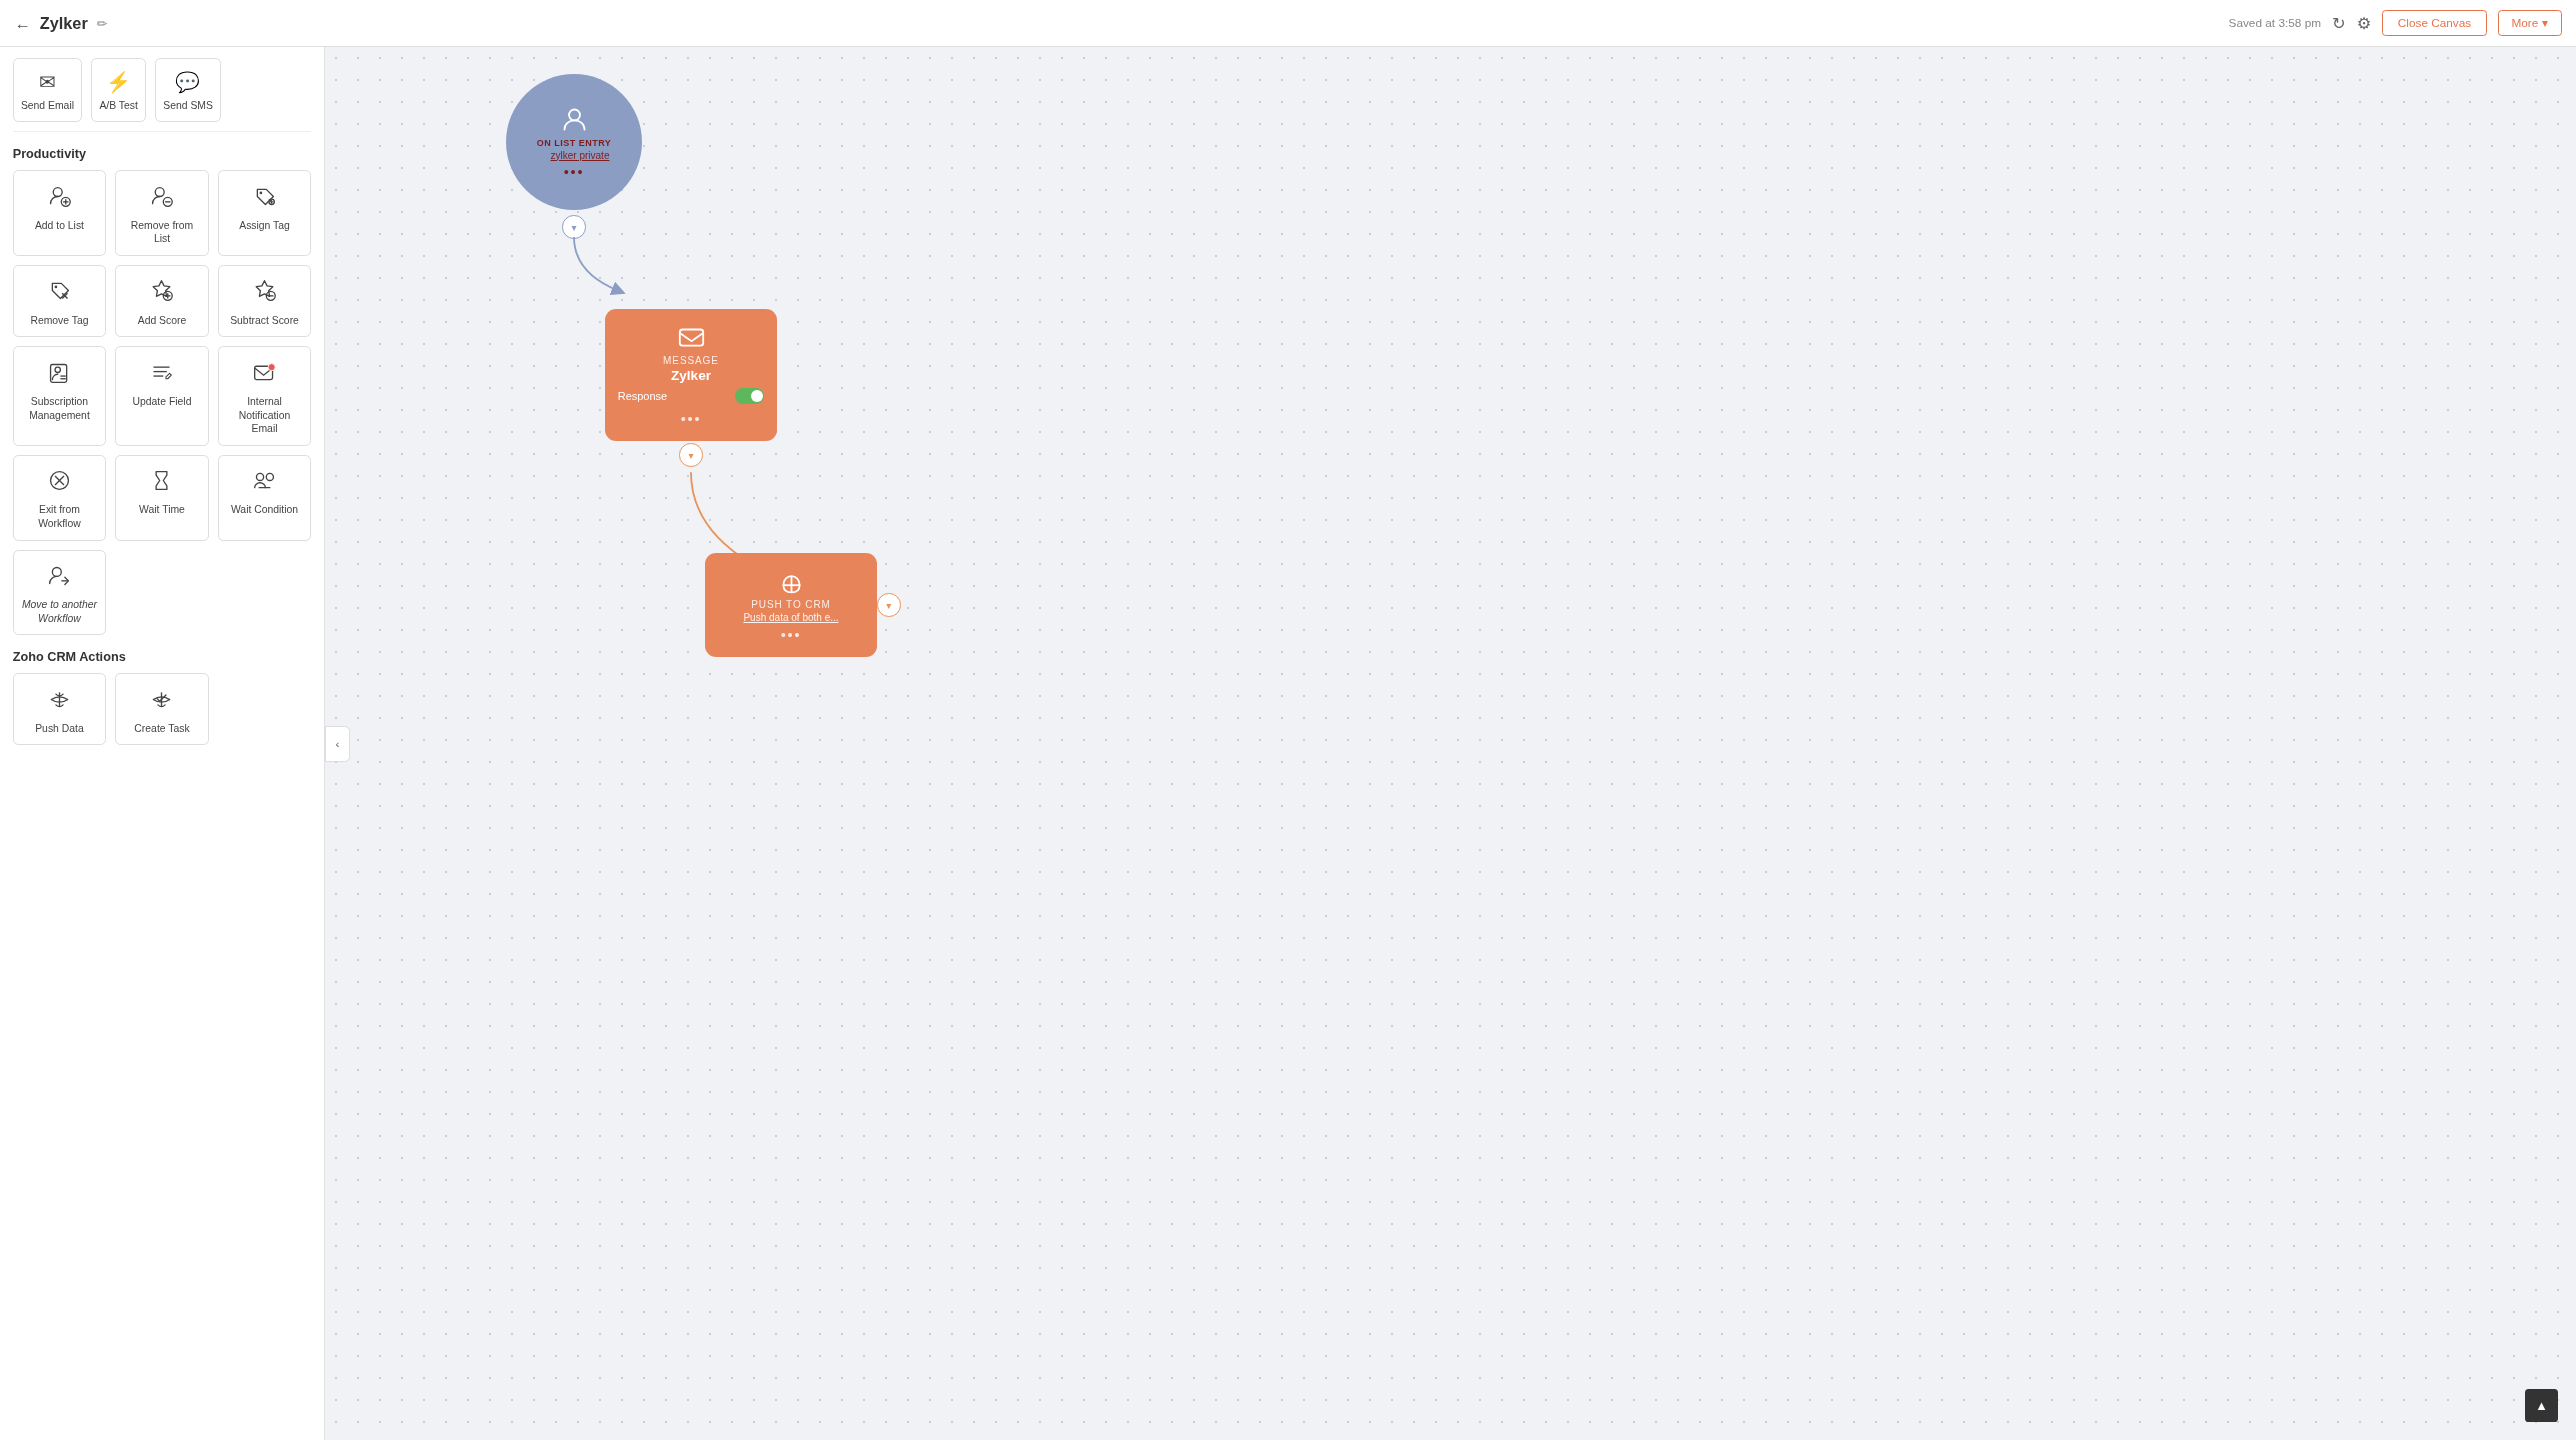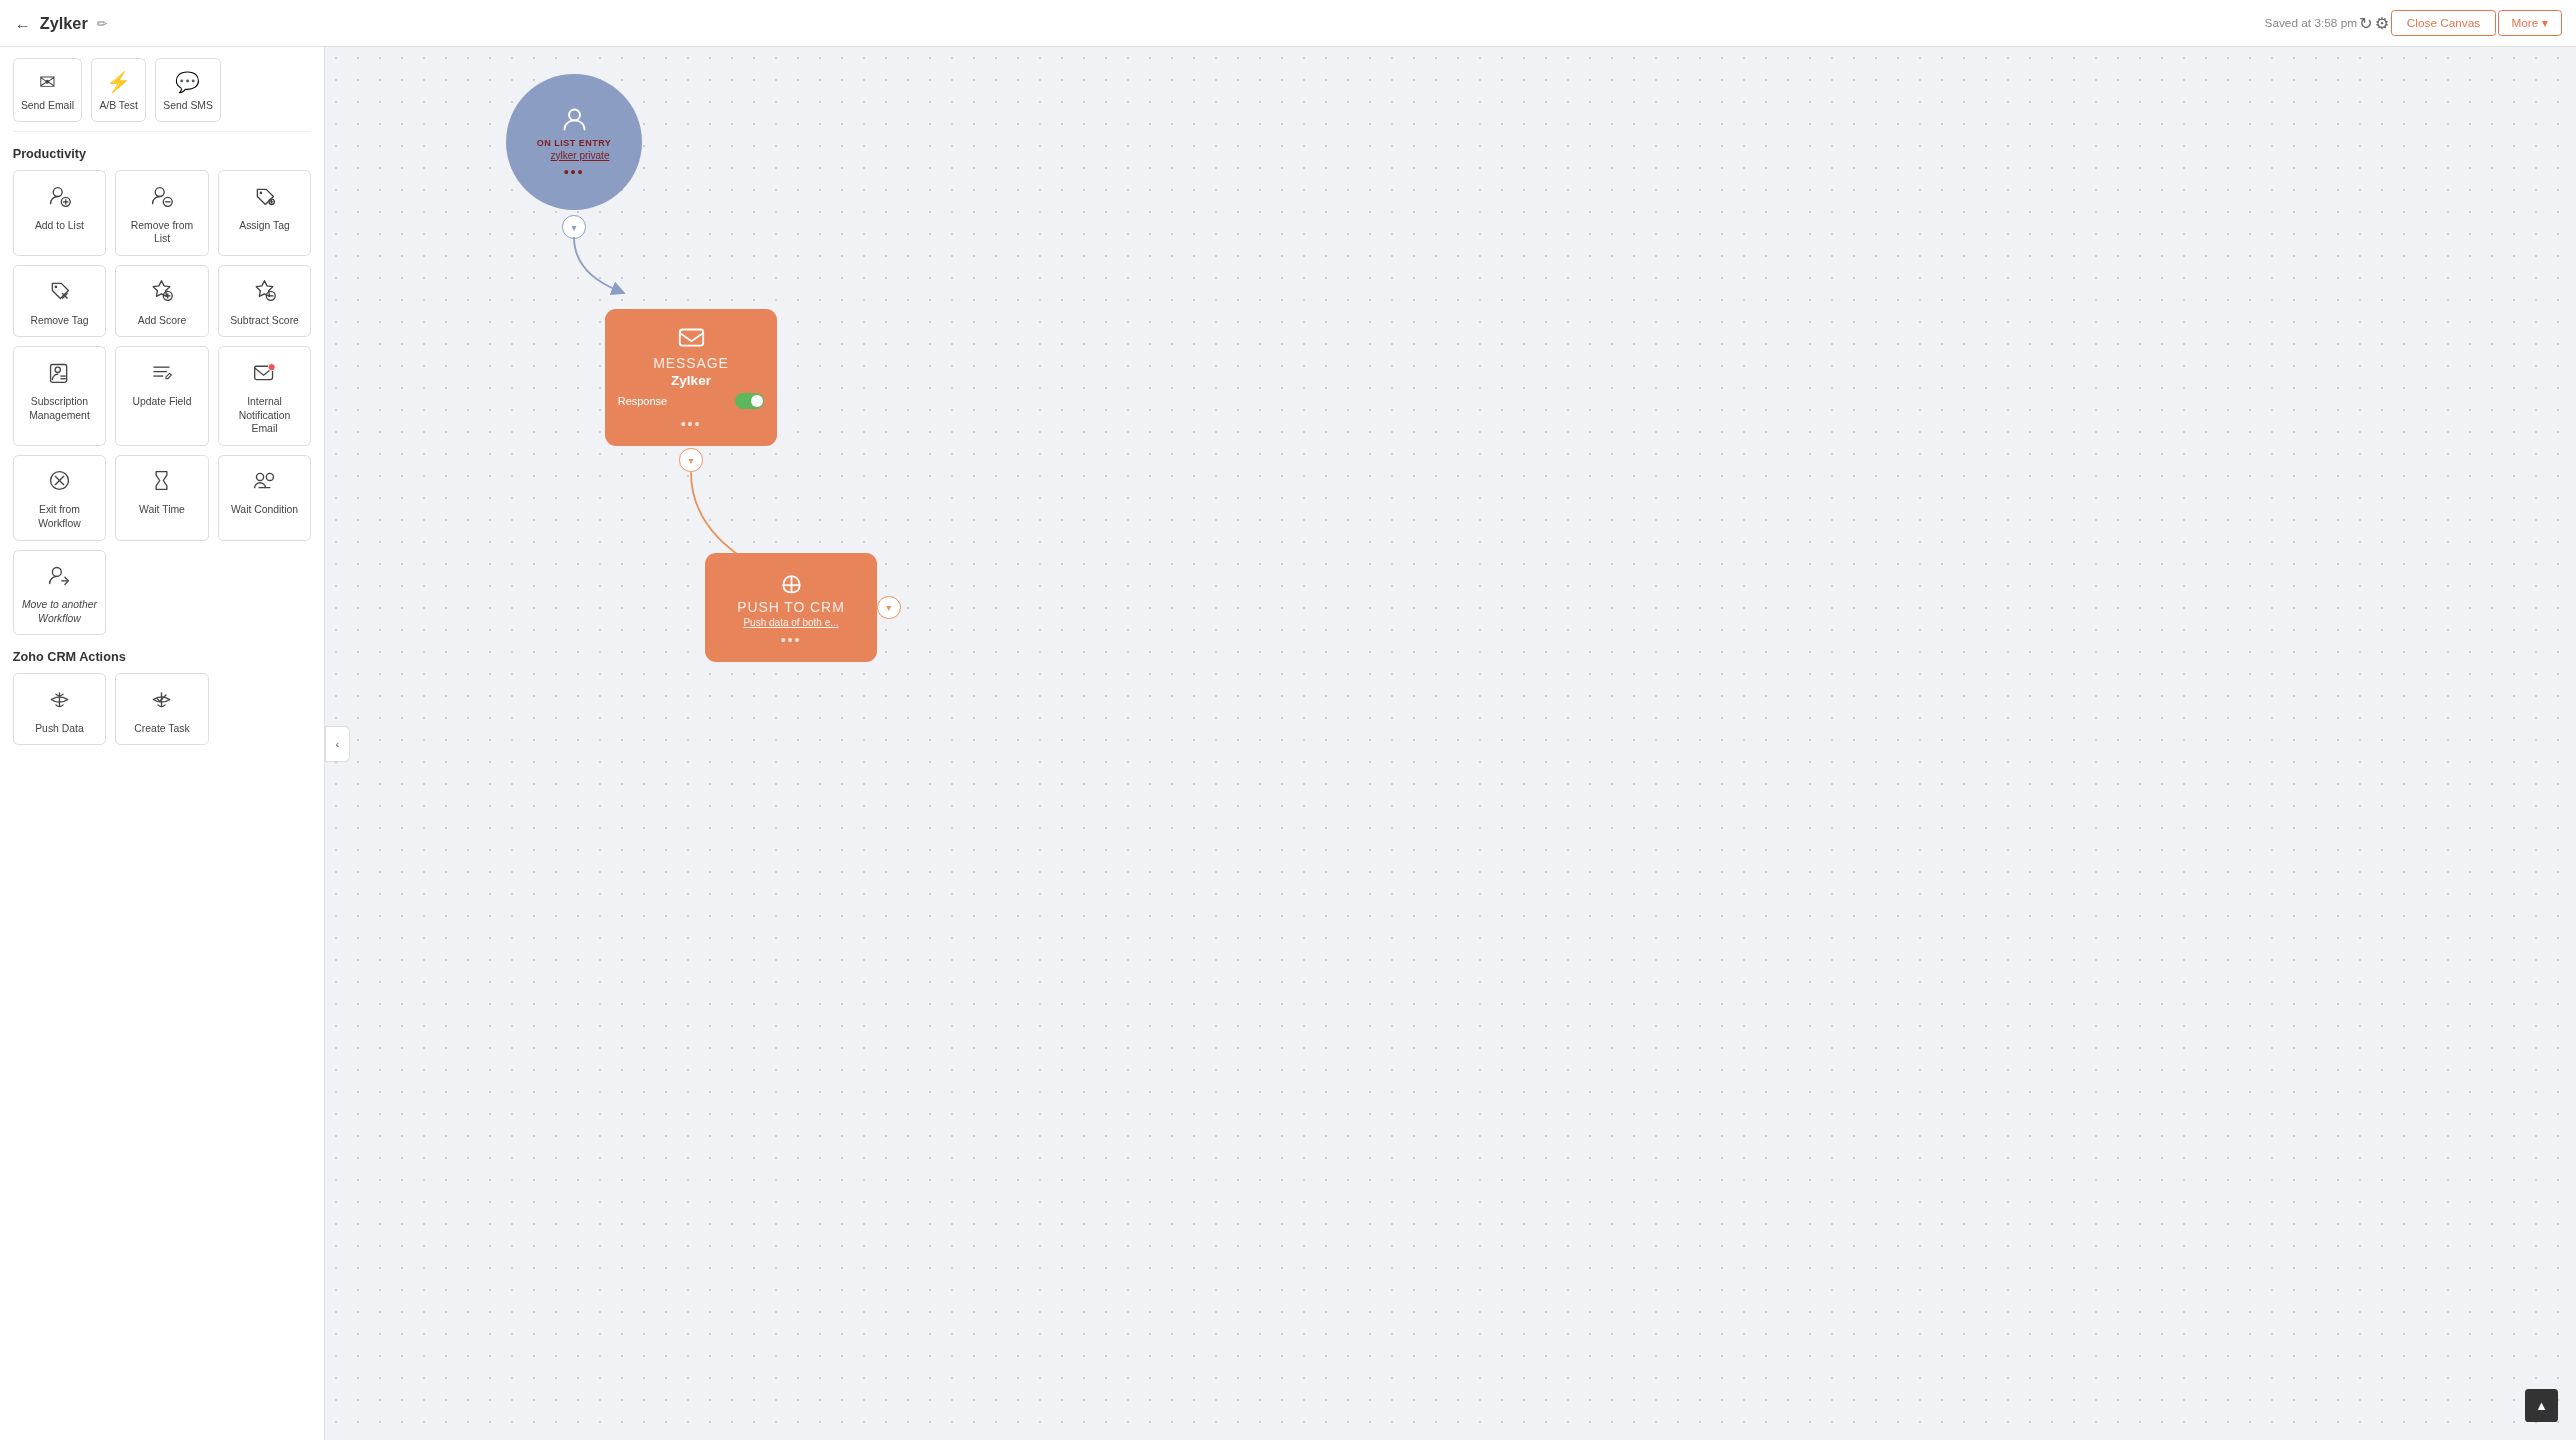--- a/index.html
+++ b/index.html
@@ -20,21 +20,21 @@
     }
     .header-left { display: flex; align-items: center; gap: 9px; }
     .back-btn {
       background: none; border: none; cursor: pointer;
       font-size: 16.3px; color: #555; display: flex; align-items: center;
     }
     .app-title {
       font-size: 16.3px; font-weight: 600; color: #333;
     }
     .edit-icon { color: #888; font-size: 12.7px; cursor: pointer; }
-    .header-right { display: flex; align-items: center; gap: 2px; }
+    .header-right { display: flex; align-items: center; gap: 11px; }
     .saved-text { font-size: 11.8px; color: #888; }
     .refresh-btn, .settings-btn {
       background: none; border: none; cursor: pointer;
       font-size: 16.3px; color: #666;
     }
     .close-canvas-btn {
       border: 1.4px solid #e8734a; color: #e8734a; background: #fff;
       padding: 5.4px 14.5px; border-radius: 3.6px; cursor: pointer; font-size: 11.8px; font-weight: 500;
     }
     .more-btn {
@@ -174,21 +174,21 @@
     .action-node {
       width: 172px;
       background: #e8845a;
       border-radius: 11px;
       color: #fff;
       text-align: center;
       padding: 16.3px 12.7px 9px;
       cursor: pointer;
       position: relative;
     }
-    .action-node .node-type { font-size: 14px; letter-spacing: 0.9px; text-transform: uppercase; font-weight: 500; opacity: 0.85; text-align: center; }
+    .action-node .node-type { font-size: 10px; letter-spacing: 0.9px; text-transform: uppercase; font-weight: 500; opacity: 0.85; text-align: center; }
     .action-node .node-name { font-size: 13.6px; font-weight: 600; margin: 1.8px 0 5.4px; }
     .action-node .node-toggle-row {
       display: flex; align-items: center; justify-content: space-between;
       gap: 7.2px; font-size: 11px; margin-bottom: 7.2px;
     }
     .toggle {
       width: 29px; height: 15.4px;
       background: #5db85d;
       border-radius: 8.1px;
       position: relative;

